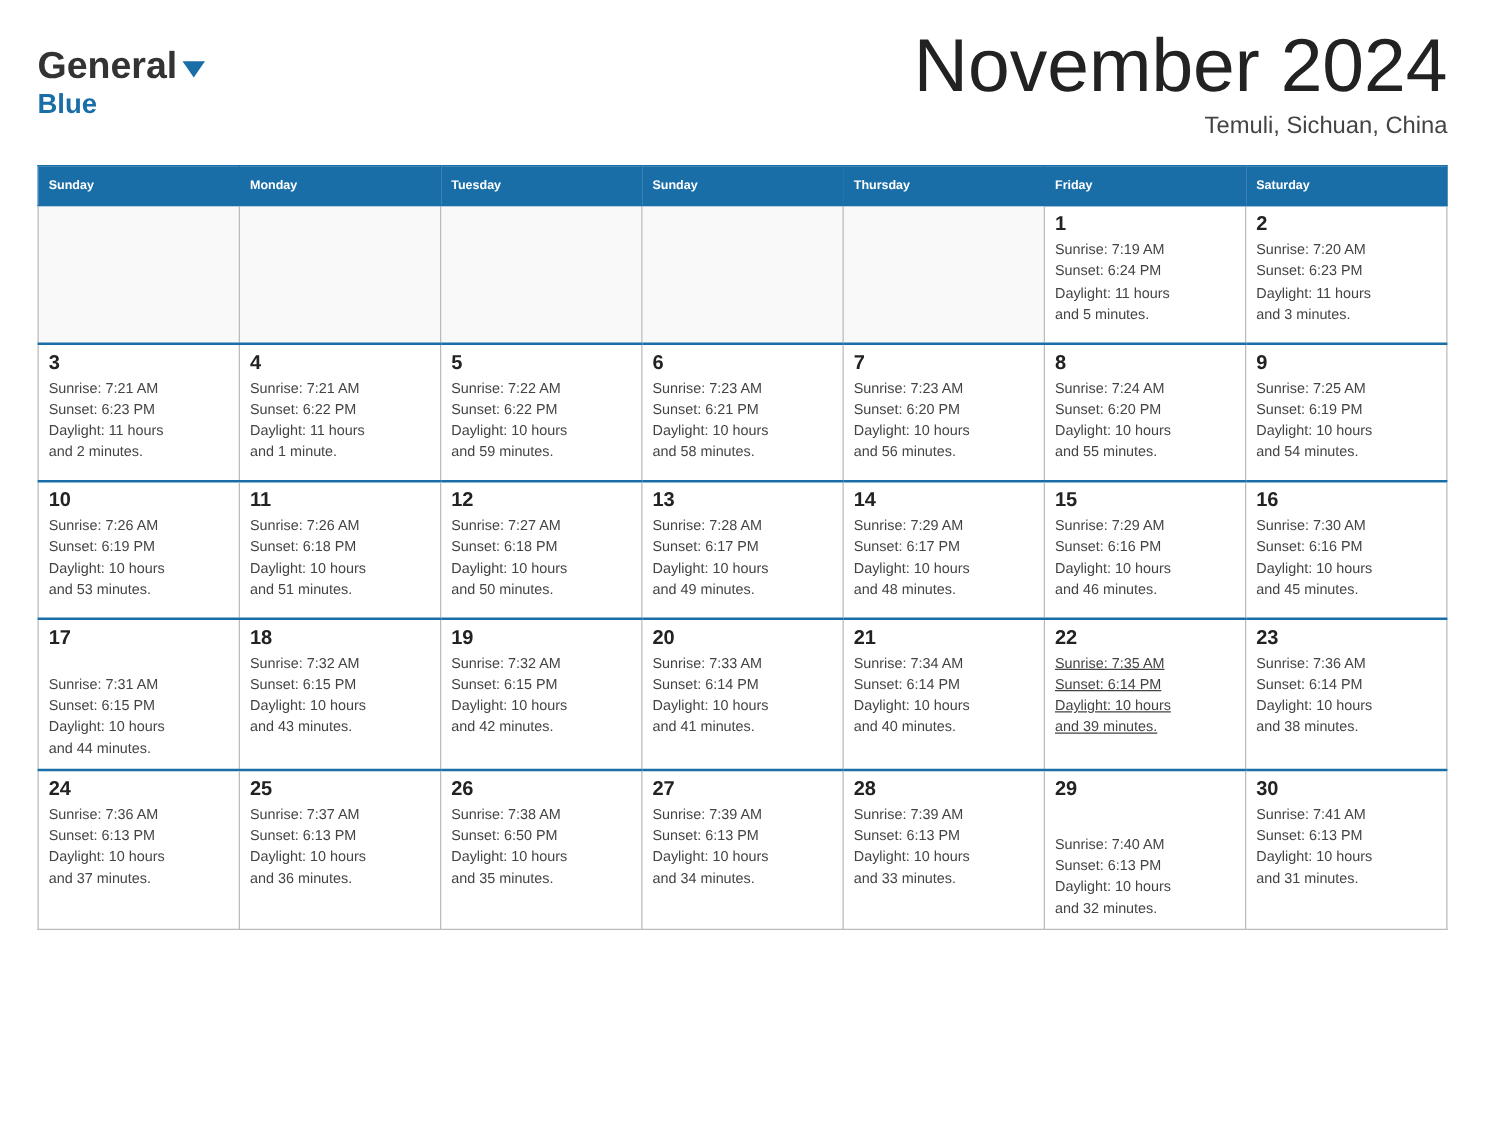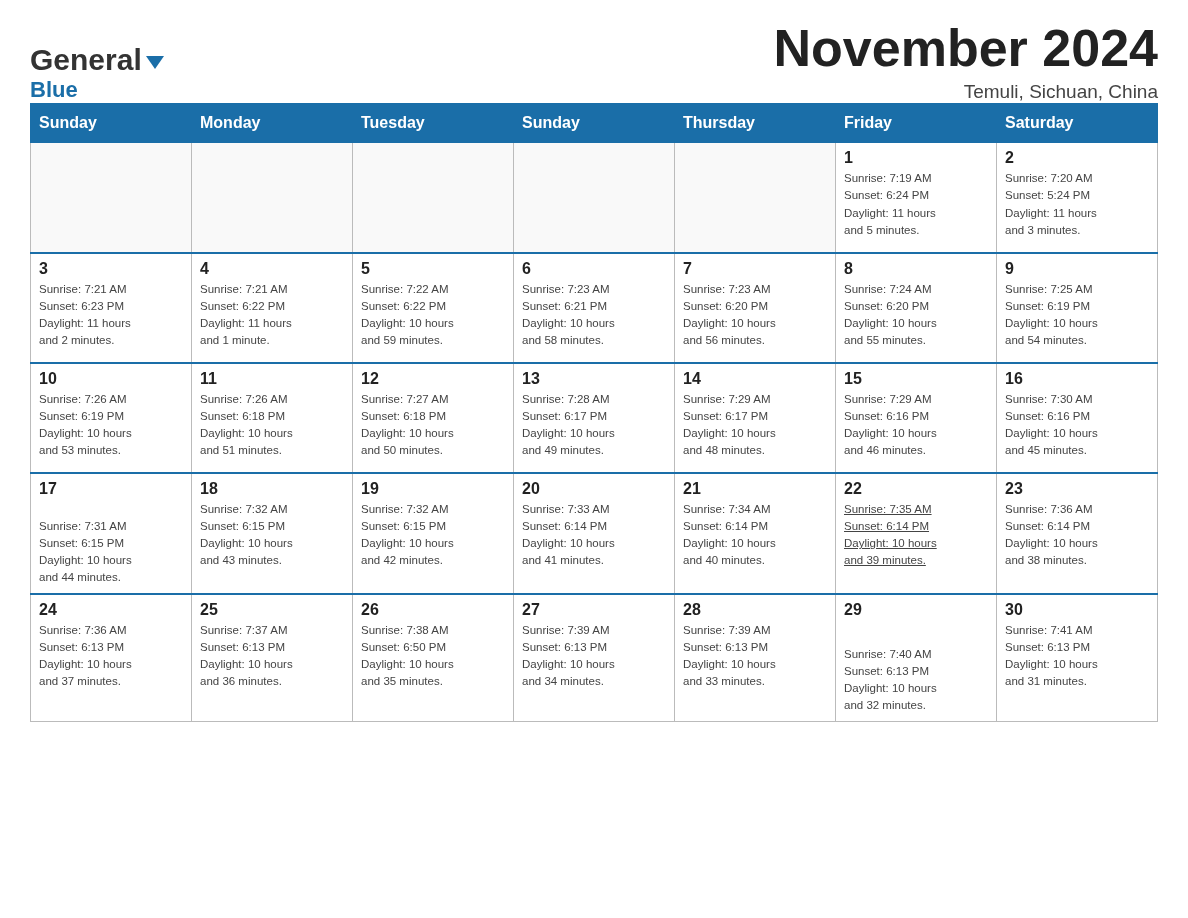--- a/index.html
+++ b/index.html
@@ -6,50 +6,51 @@
     body {
       font-family: Arial, sans-serif;
       background: #fff;
       width: 1188px;
       min-height: 918px;
       padding: 20px 30px;
     }
     .header-area {
       display: flex;
       justify-content: space-between;
-      align-items: flex-end;
+      align-items: center;
+      margin-bottom: 20px;
     }
     .logo {
       display: flex;
       flex-direction: column;
       align-items: flex-start;
     }
     .title-area {
       text-align: right;
     }
     .month-title {
-      font-size: 52px;
-      font-weight: bold;
+      font-size: 60px;
+      font-weight: normal;
       color: #222;
       line-height: 1.1;
     }
     .location-title {
       font-size: 19px;
       color: #444;
       margin-top: 4px;
     }
     .calendar {
       width: 100%;
       border-collapse: collapse;
       border: 1px solid #999;
     }
     .calendar th {
       background: #1a6ea8;
       color: #fff;
-      font-size: 16px;
+      font-size: 10px;
       font-weight: bold;
       padding: 10px 8px;
       text-align: left;
       border: 1px solid #1a6ea8;
     }
     .calendar td {
       vertical-align: top;
       padding: 6px 8px;
       border: 1px solid #bbb;
       width: 14.28%;
@@ -130,21 +131,21 @@
         <td>
           <span class="day-number">1</span>
           <div class="day-info" style="white-space: pre-line;">Sunrise: 7:19 AM
 Sunset: 6:24 PM
 Daylight: 11 hours
 and 5 minutes.</div>
         </td>
         <td>
           <span class="day-number">2</span>
           <div class="day-info" style="white-space: pre-line;">Sunrise: 7:20 AM
-Sunset: 5:24 PM
+Sunset: 6:23 PM
 Daylight: 11 hours
 and 3 minutes.</div>
         </td>
       </tr>
       <tr>
         <td class="row-divider">
           <span class="day-number">3</span>
           <div class="day-info" style="white-space: pre-line;">Sunrise: 7:21 AM
 Sunset: 6:23 PM
 Daylight: 11 hours

